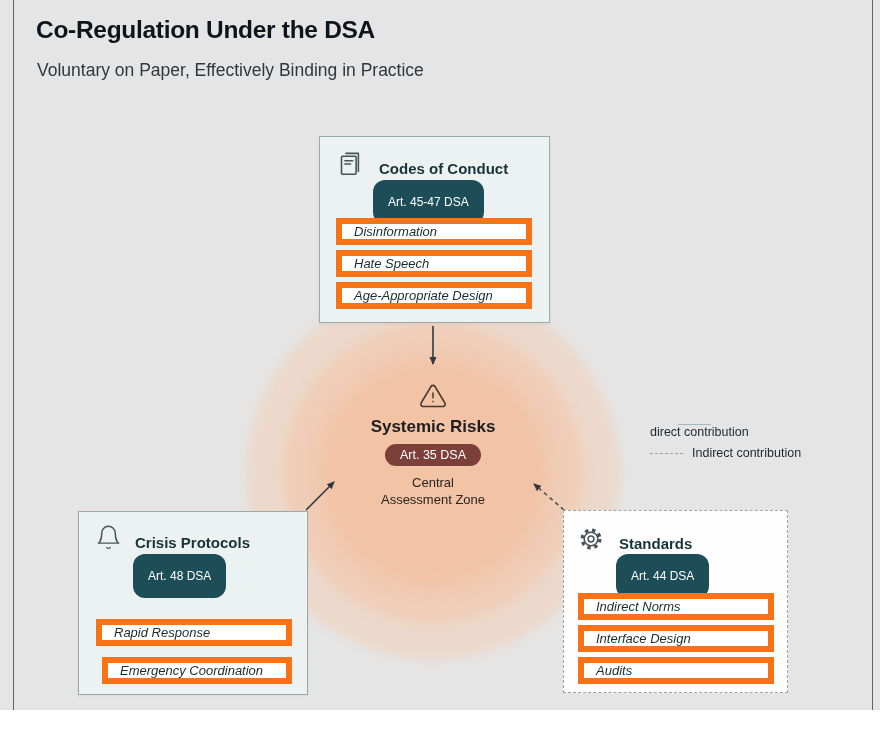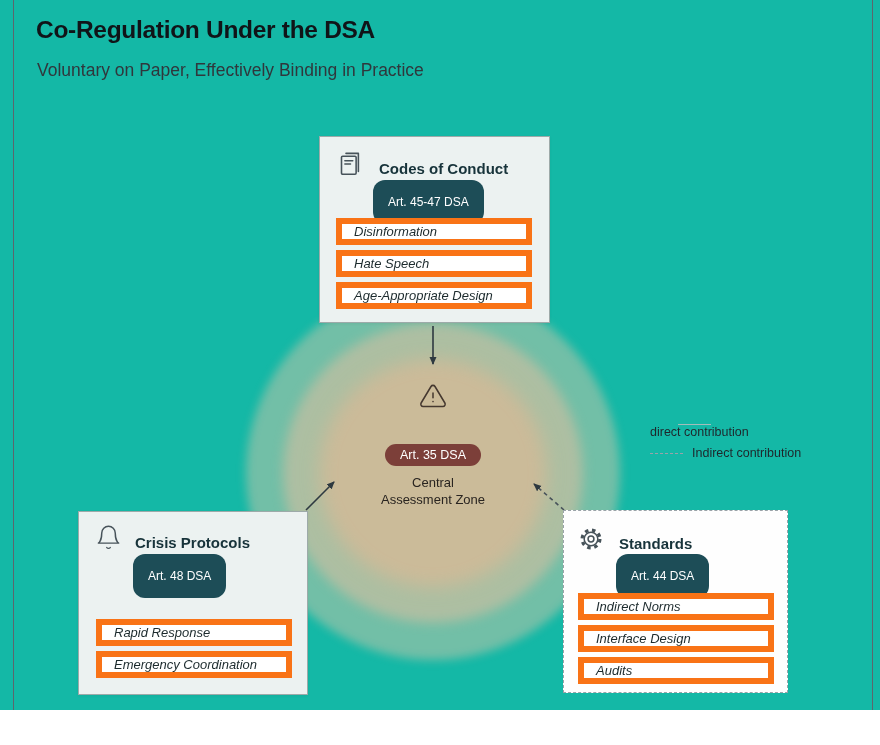--- a/index.html
+++ b/index.html
@@ -1,18 +1,18 @@
 <!DOCTYPE html>
 <html><head>
 <meta charset="utf-8">
 <style>
   * { margin:0; padding:0; box-sizing:border-box; }
   body { background:#fff; }
   .screen {
-    position:relative; width:880px; height:710px; background:#14b8a6;
+    position:relative; width:880px; height:710px; background:#e5e5e5;
     font-family:"Liberation Sans","DejaVu Sans",sans-serif; overflow:hidden;
   }
   .frame {
     position:absolute; left:13px; top:0; width:860px; height:718px;
     border:1.5px solid #5c666d; border-top:none; pointer-events:none;
   }
   .page-title {
     position:absolute; left:36px; top:16px; font-size:24.5px; font-weight:bold;
     color:#101418; letter-spacing:-0.3px;
   }
@@ -114,20 +114,21 @@
     </div>
   </div>
 
   <div class="warning-wrap">
     <svg width="28" height="28" viewBox="0 0 24 24" fill="none" stroke="currentColor" stroke-width="1.3" stroke-linecap="round" stroke-linejoin="round">
       <path d="M10.29 3.86 1.82 18a2 2 0 0 0 1.71 3h16.94a2 2 0 0 0 1.71-3L13.71 3.86a2 2 0 0 0-3.42 0z"></path>
       <line x1="12" y1="9.5" x2="12" y2="13.5"></line>
       <circle cx="12" cy="16.8" r="0.7" fill="currentColor" stroke="none"></circle>
     </svg>
   </div>
+  <div class="center-title">Systemic Risks</div>
   <div class="center-badge">
     <span>Art. 35 DSA</span>
   </div>
   <div class="center-caption">
     <div>Central</div>
     <div>Assessment Zone</div>
   </div>
 
   <div class="legend-row" style="top:424px;flex-direction:column;">
     <span class="legend-line"></span>
@@ -144,21 +145,21 @@
         <svg width="27" height="27" viewBox="0 0 24 24" fill="none" stroke="currentColor" stroke-width="1.3" stroke-linecap="round" stroke-linejoin="round">
           <path d="M18 8A6 6 0 0 0 6 8c0 7-3 9-3 9h18s-3-2-3-9"></path>
           <path d="M13.5 21a2 2 0 0 1-3 0"></path>
         </svg>
       </span>
       <span class="card-title">Crisis Protocols</span>
     </div>
     <div class="badge" style="left:54px; top:42px;">Art. 48 DSA</div>
     <div style="position:absolute; left:17px; right:15px; top:0;">
       <div class="item" style="top:107px;">Rapid Response</div>
-      <div class="item" style="top:139px;">Emergency Coordination</div>
+      <div class="item" style="top:145px;margin-left:6px;">Emergency Coordination</div>
     </div>
   </div>
 
   <div class="card card-dashed" style="left:563px; top:510px; width:225px; height:183px;">
     <div class="card-head" style="left:14px; top:15px; gap:15px;">
       <span class="icon">
         <svg width="26" height="26" viewBox="0 0 24 24" fill="none" stroke="currentColor">
           <circle cx="12" cy="12" r="8.2" stroke-width="3" stroke-dasharray="3.2 3.35"></circle>
           <circle cx="12" cy="12" r="6.3" stroke-width="1.4"></circle>
           <circle cx="12" cy="12" r="2.7" stroke-width="1.4"></circle>

